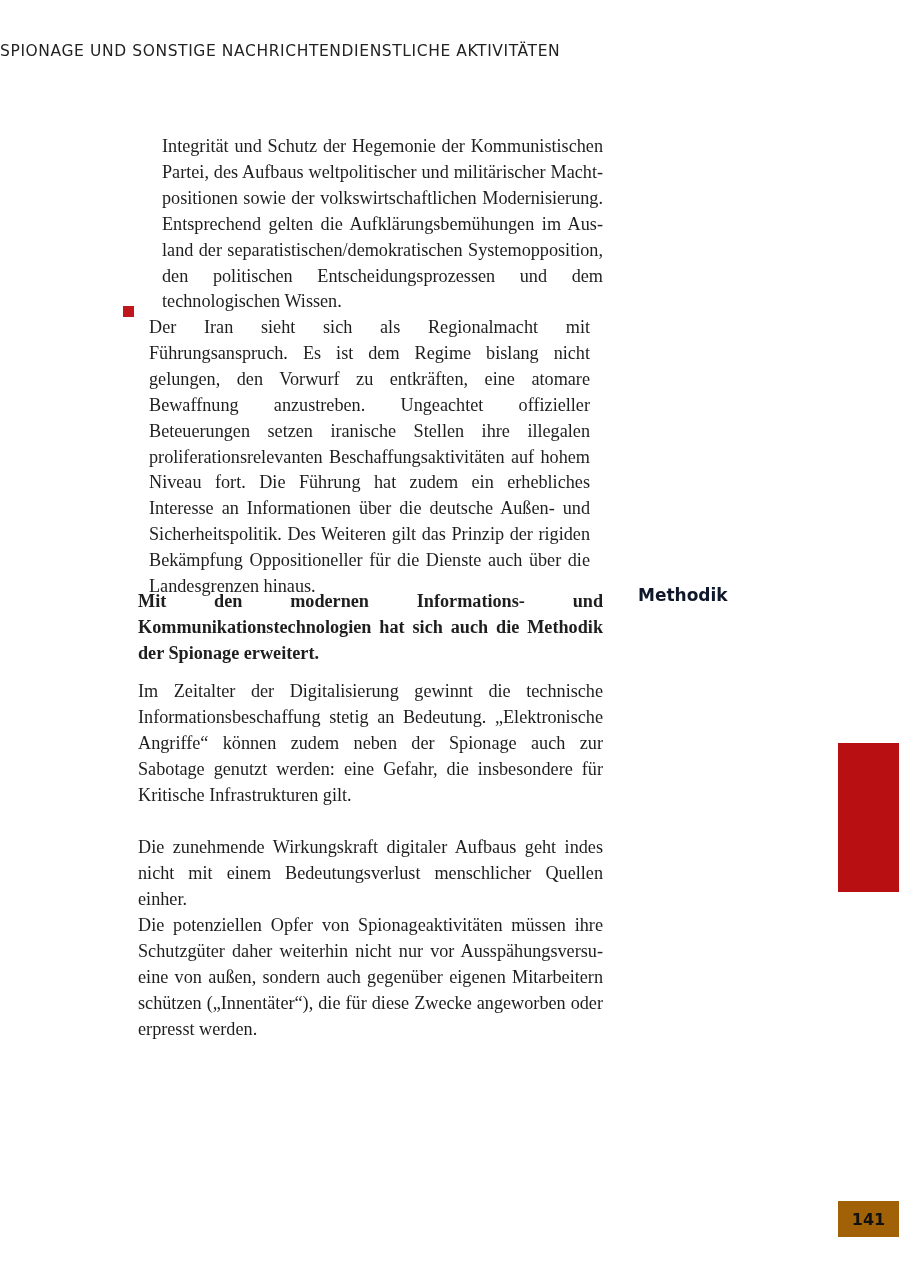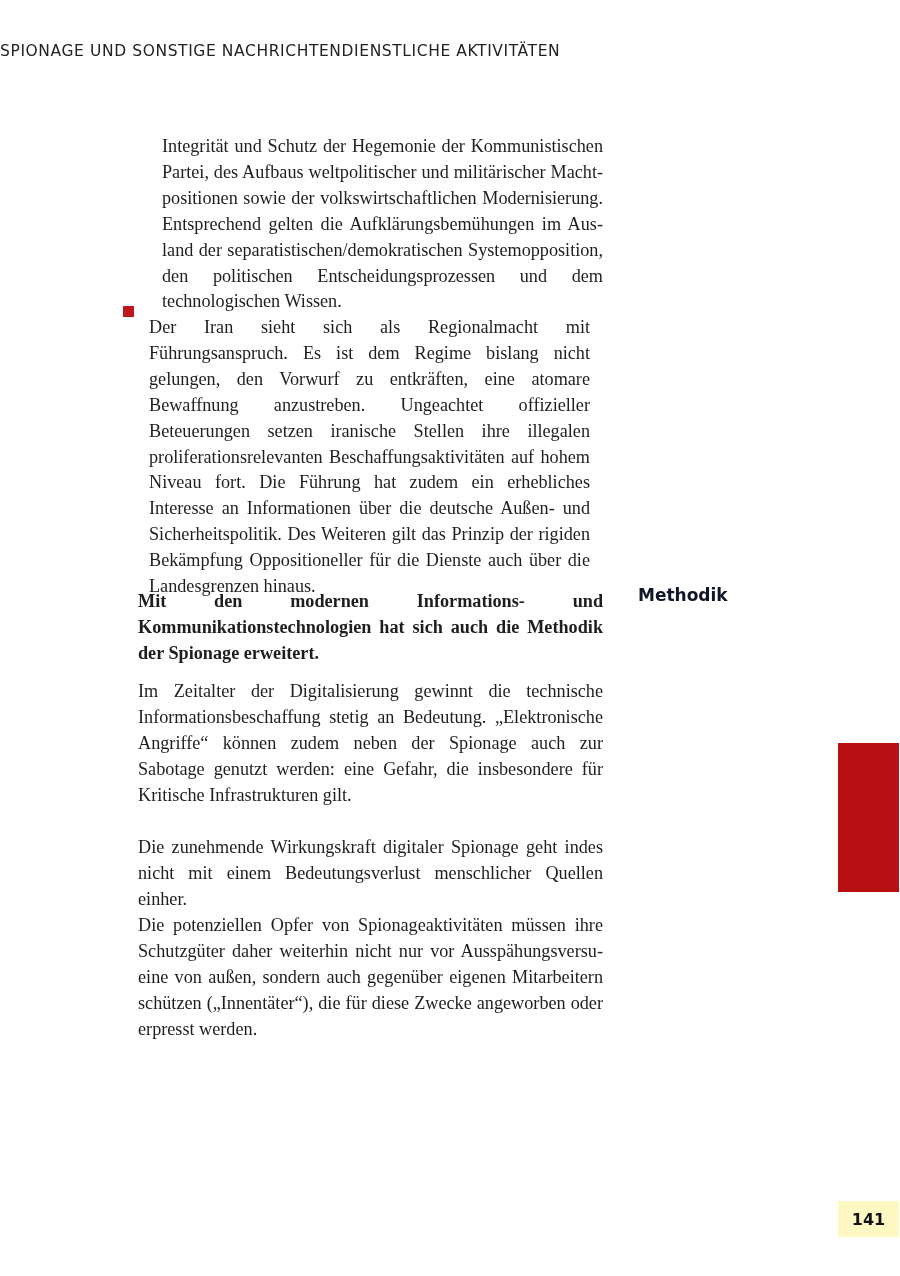--- a/index.html
+++ b/index.html
@@ -17,21 +17,21 @@
   .bullet-square {
     position: absolute; left: 123px; top: 306px; width: 11px; height: 11px; background: #c0171c;
   }
   .para { position: absolute; left: 122px; width: 497px; }
   .margin-note {
     position: absolute; left: 638px; top: 585px;
     font-family: "DejaVu Sans", sans-serif; font-weight: bold; font-size: 17px; color: #0f172a;
   }
   .thumb-tab { position: absolute; left: 838px; top: 743px; width: 61px; height: 149px; background: #b70f12; }
   .page-number {
-    position: absolute; left: 838px; top: 1201px; width: 61px; height: 36px; background: #fef9c3;
+    position: absolute; left: 838px; top: 1201px; width: 61px; height: 36px; background: #a16207;
     font-family: "DejaVu Sans", sans-serif; font-weight: bold; font-size: 16px; color: #111;
     display: flex; align-items: center; justify-content: center;
   }
   p { margin: 16px; }
 </style>
 </head>
 <body>
 
 <div class="running-head">SPIONAGE UND SONSTIGE NACHRICHTENDIENSTLICHE AKTIVITÄTEN</div>
 
@@ -48,21 +48,21 @@
   <p>Mit den modernen Informations- und Kommunikationstechno­logien hat sich auch die Methodik der Spionage erweitert.</p>
 </div>
 
 <div class="margin-note">Methodik</div>
 
 <div class="para body-text" style="top:663px;">
   <p>Im Zeitalter der Digitalisierung gewinnt die technische Informa­tionsbeschaffung stetig an Bedeutung. „Elektronische Angriffe“ können zudem neben der Spionage auch zur Sabotage genutzt werden: eine Gefahr, die insbesondere für Kritische Infrastruktu­ren gilt.</p>
 </div>
 
 <div class="para body-text" style="top:819px;">
-  <p>Die zunehmende Wirkungskraft digitaler Spionage geht indes nicht mit einem Bedeutungsverlust menschlicher Quellen einher.</p>
+  <p>Die zunehmende Wirkungskraft digitaler Aufbaus geht indes nicht mit einem Bedeutungsverlust menschlicher Quellen einher.</p>
 </div>
 
 <div class="para body-text" style="top:897px;">
   <p>Die potenziellen Opfer von Spionageaktivitäten müssen ihre Schutzgüter daher weiterhin nicht nur vor Ausspähungsversu­eine von außen, sondern auch gegenüber eigenen Mitarbeitern schützen („Innentäter“), die für diese Zwecke angeworben oder erpresst werden.</p>
 </div>
 
 <div class="thumb-tab"></div>
 
 <div class="page-number">141</div>
 

